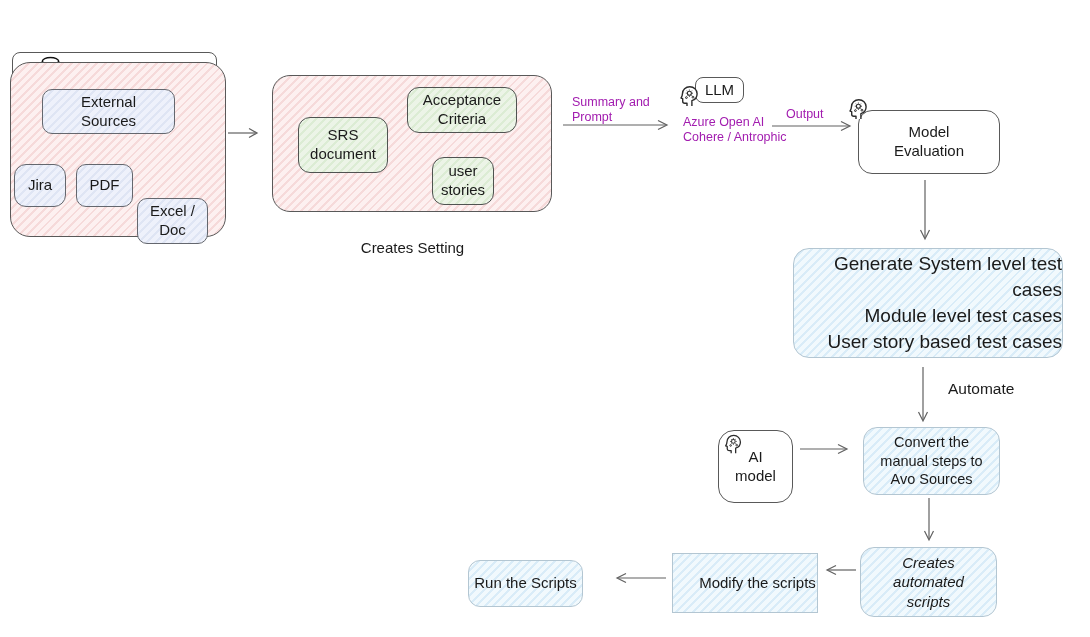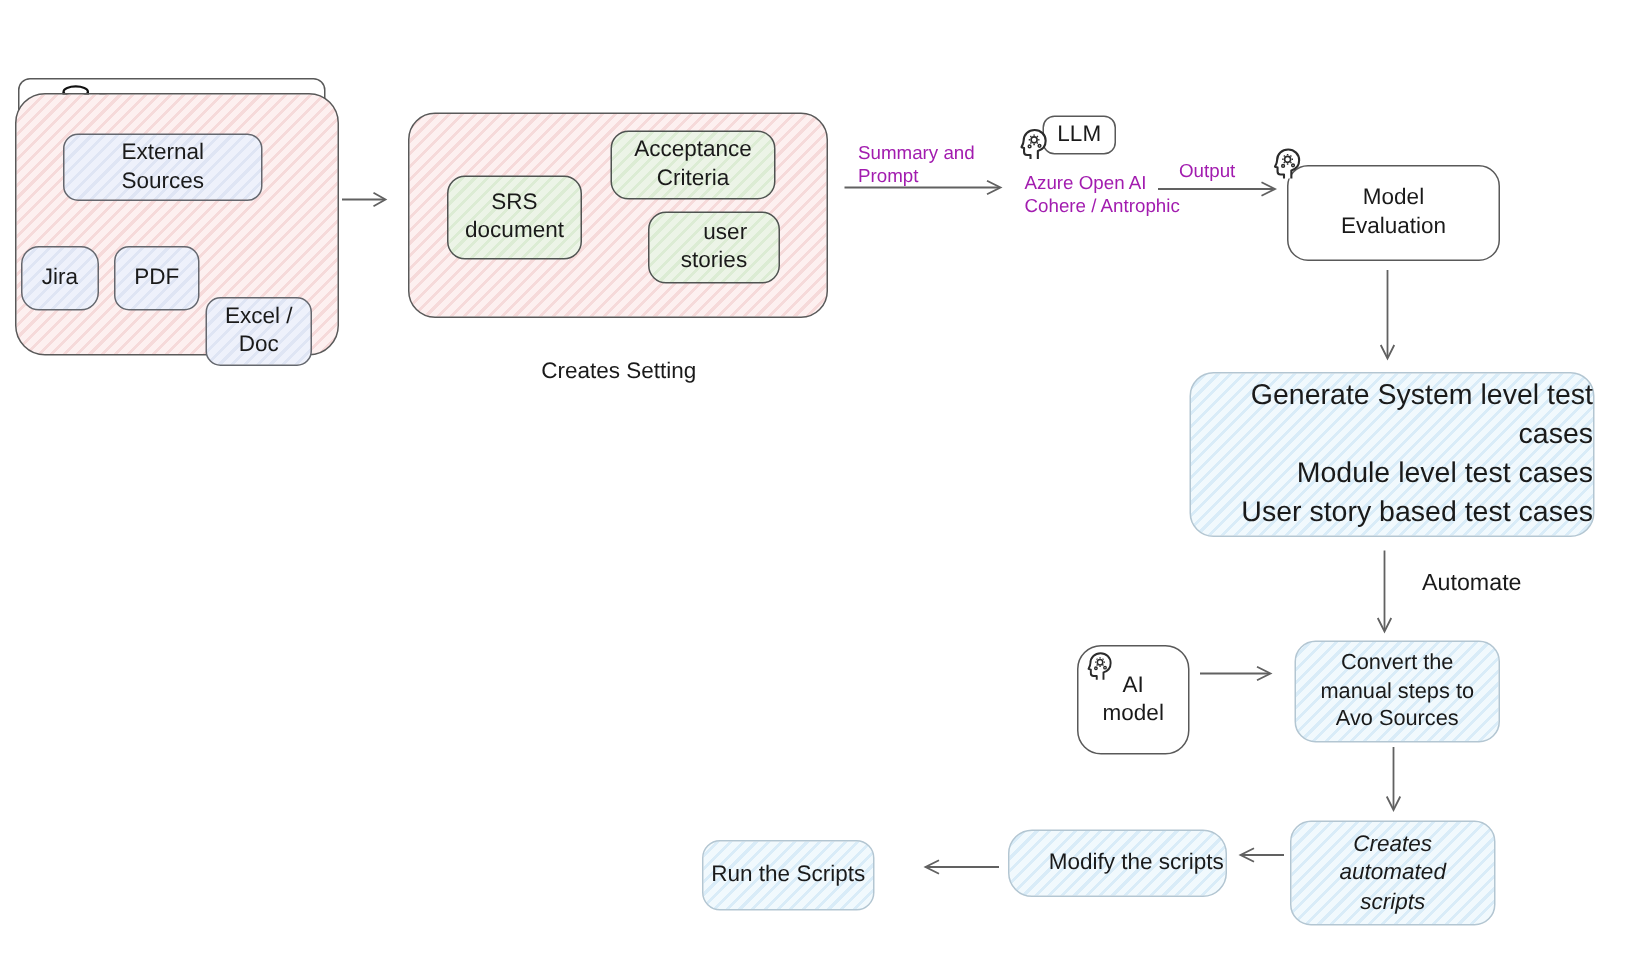--- a/index.html
+++ b/index.html
@@ -112,21 +112,21 @@
   <div class="node lav" style="left:14px;top:164px;width:52px;height:43px;border-radius:12px;">Jira</div>
   <div class="node lav" style="left:76px;top:164px;width:57px;height:43px;border-radius:10px;">PDF</div>
   <div class="node lav" style="left:137px;top:161px;width:71px;height:46px;border-radius:10px;margin-top:37px;">Excel /
 Doc</div>
 
   <div class="node pinkgrp" style="left:272px;top:75px;width:280px;height:137px;border-radius:18px;"></div>
   <div class="node green" style="left:298px;top:117px;width:90px;height:56px;border-radius:12px;">SRS
 document</div>
   <div class="node green" style="left:407px;top:87px;width:110px;height:46px;border-radius:12px;">Acceptance
 Criteria</div>
-  <div class="node green" style="left:432px;top:141px;width:88px;height:48px;border-radius:12px;text-align:right;">user
+  <div class="node green" style="left:432px;top:157px;width:62px;height:48px;border-radius:12px;">user
 stories</div>
   <div class="caption" style="left:330px;top:239px;width:165px;text-align:center;">Creates Setting</div>
 
   <div class="small-label" style="left:572px;top:95px;">Summary and
 Prompt</div>
 
   <div class="node white" style="left:695px;top:77px;width:49px;height:26px;border-radius:8px;">LLM</div>
   <svg class="icon" style="left:677px;top:84px;" width="24" height="24" viewBox="0 0 24 24">
       <use href="#ai-head"></use>
     </svg>
@@ -154,17 +154,17 @@
     </svg>
 
   <div class="node blue" style="left:863px;top:427px;width:137px;height:68px;border-radius:14px;font-size:14.5px;line-height:1.3;">Convert the
 manual steps to
 Avo Sources</div>
 
   <div class="node blue" style="left:860px;top:547px;width:137px;height:70px;border-radius:14px;line-height:1.3;font-style:italic;">Creates
 automated
 scripts</div>
 
-  <div class="node blue" style="left:672px;top:553px;width:146px;height:45px;border-radius:16px;padding-left:25px;">Modify the scripts</div>
+  <div class="node blue" style="left:672px;top:553px;width:146px;height:60px;border-radius:0;padding-left:25px;">Modify the scripts</div>
 
   <div class="node blue" style="left:468px;top:560px;width:115px;height:47px;border-radius:12px;">Run the Scripts</div>
 
 </div>
 
 </body></html>

